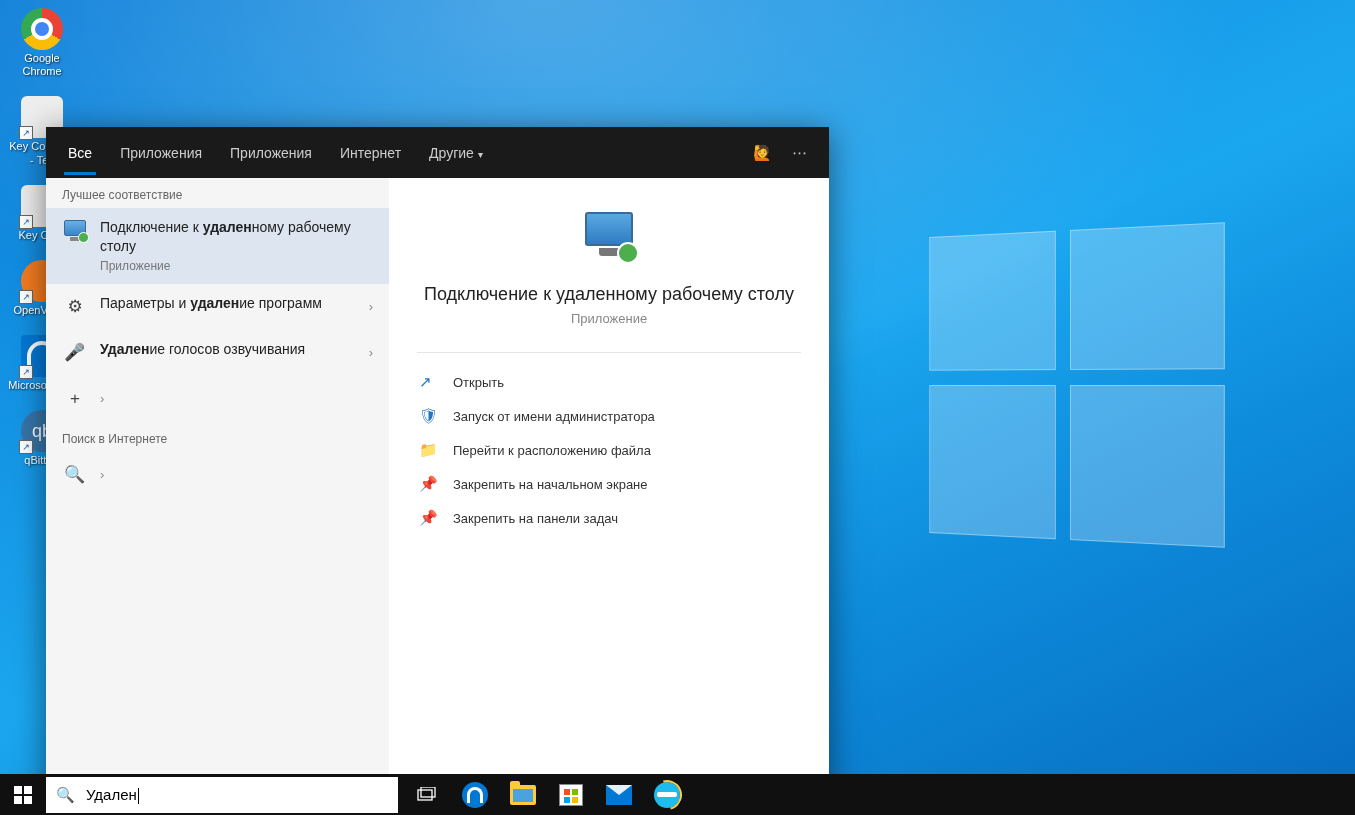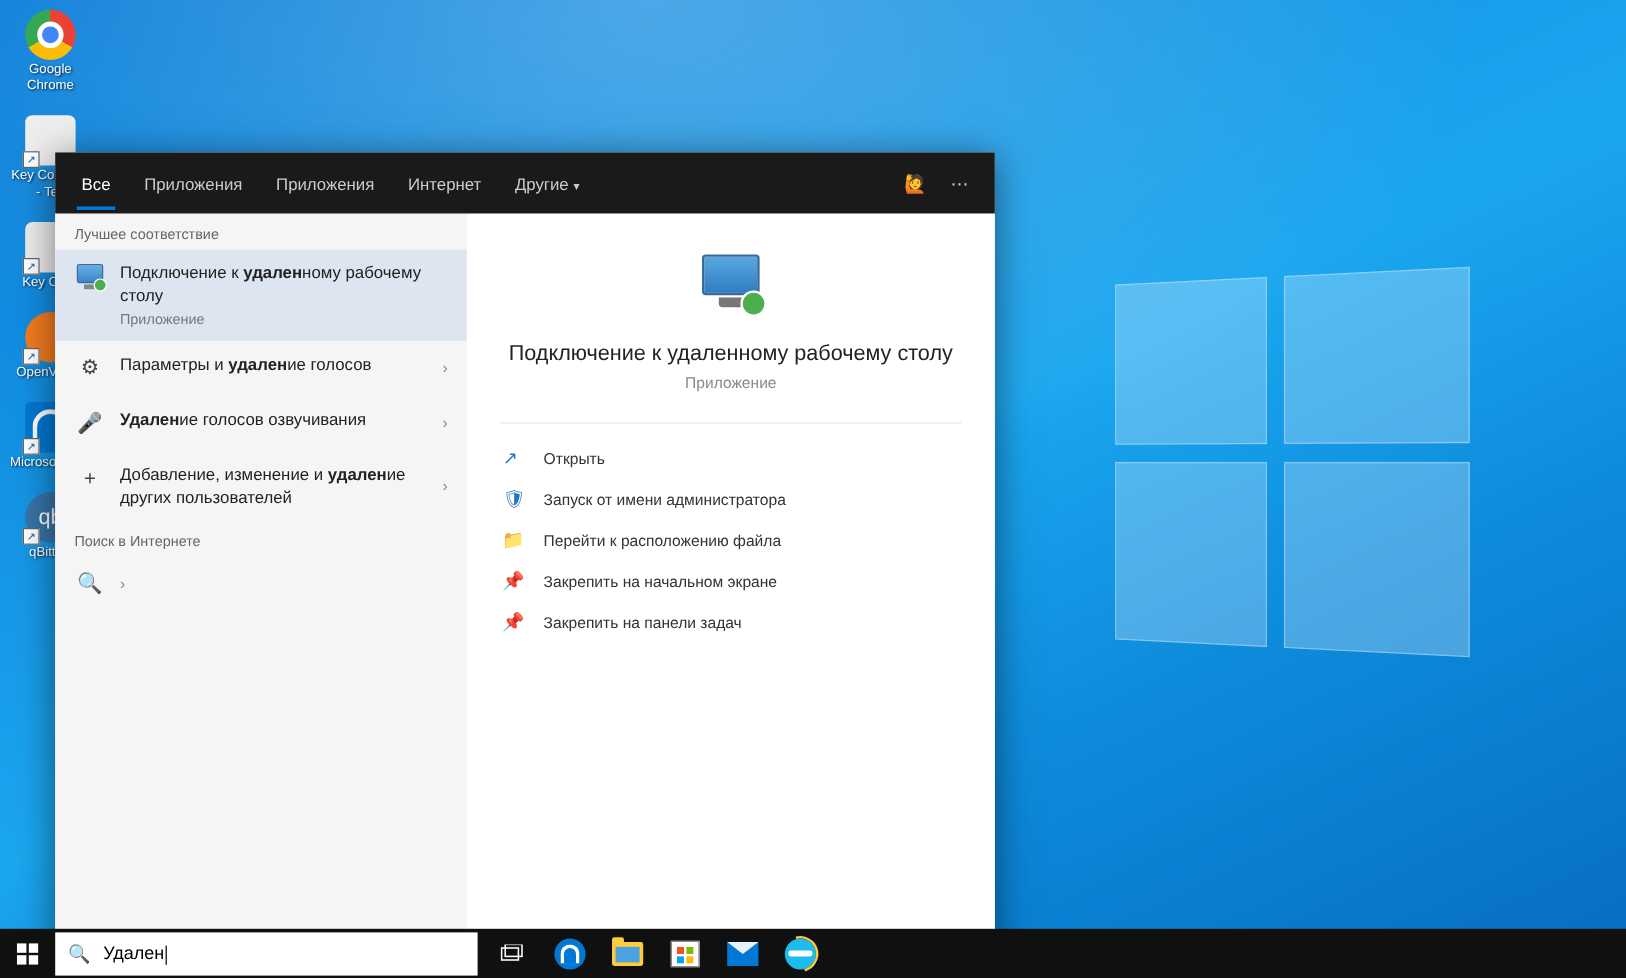--- a/index.html
+++ b/index.html
@@ -152,31 +152,30 @@
         </div>
         <div class="rtext">
           <span>Подключение к </span><b>удален</b><span>ному рабочему столу</span>
           <div class="rsub">Приложение</div>
         </div>
       </div>
 
 
       <div class="result-item">
         <div class="ricon">⚙</div>
-        <div class="rtext"><span>Параметры и </span><b>удален</b><span>ие голосов</span></div>
+        <div class="rtext"><span>Параметры и </span><b>удален</b><span>ие программ</span></div>
         <div class="rarrow">›</div>
       </div>
       <div class="result-item">
         <div class="ricon">🎤</div>
         <div class="rtext"><span></span><b>Удален</b><span>ие голосов озвучивания</span></div>
         <div class="rarrow">›</div>
       </div>
       <div class="result-item">
         <div class="ricon">+</div>
-        <div class="rtext"><span>Добавление, изменение и </span><b>удален</b><span>ие других пользователей</span></div>
         <div class="rarrow">›</div>
       </div>
 
       <div class="section-label">Поиск в Интернете</div>
       <div class="result-item">
         <div class="ricon">🔍</div>
         <div class="rarrow">›</div>
       </div>
     </div>
 

